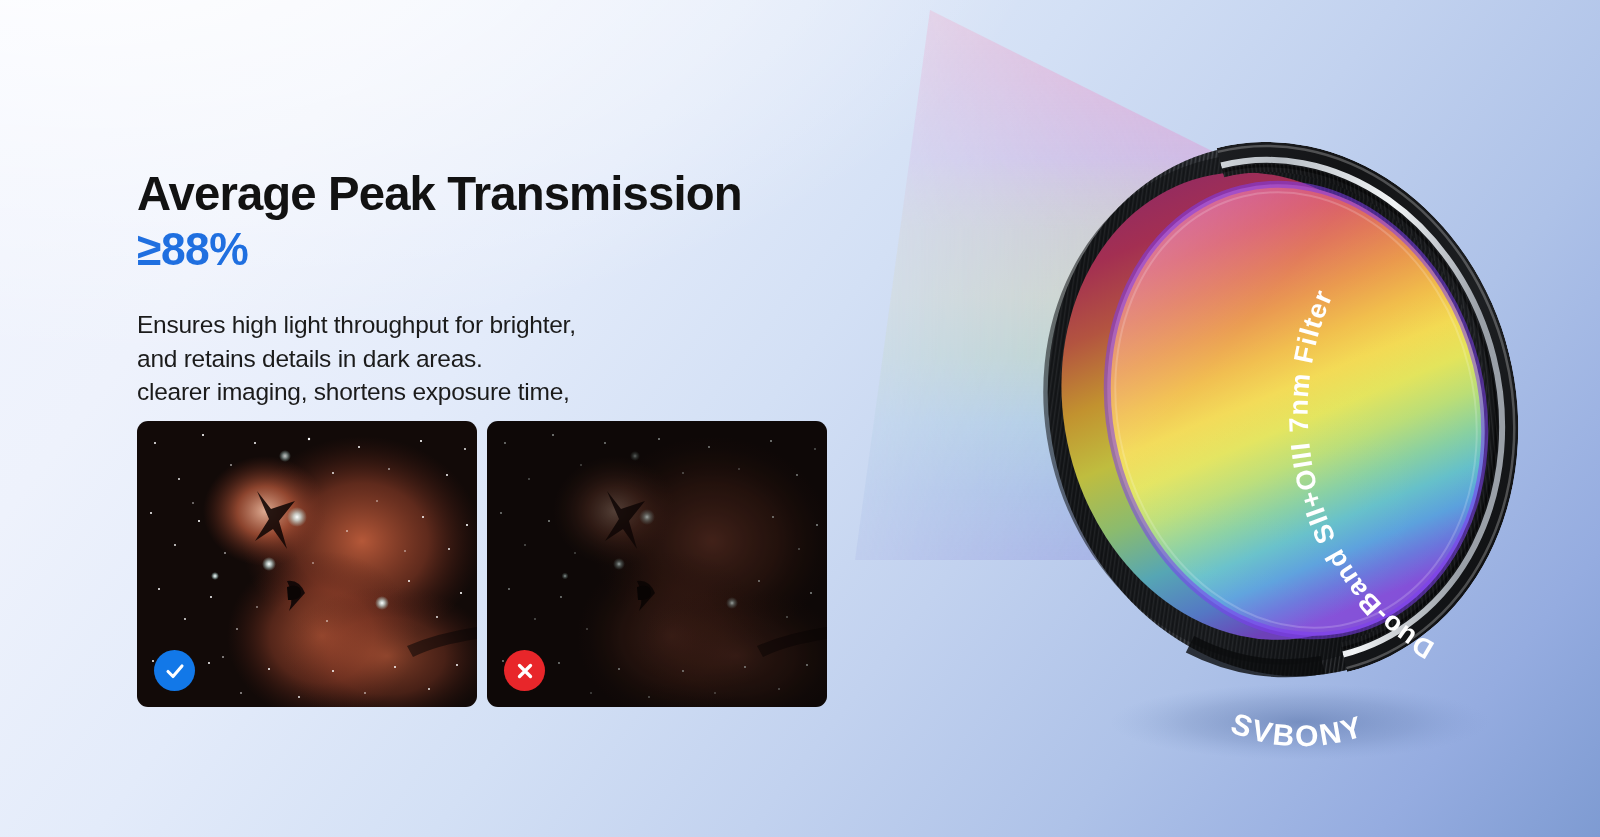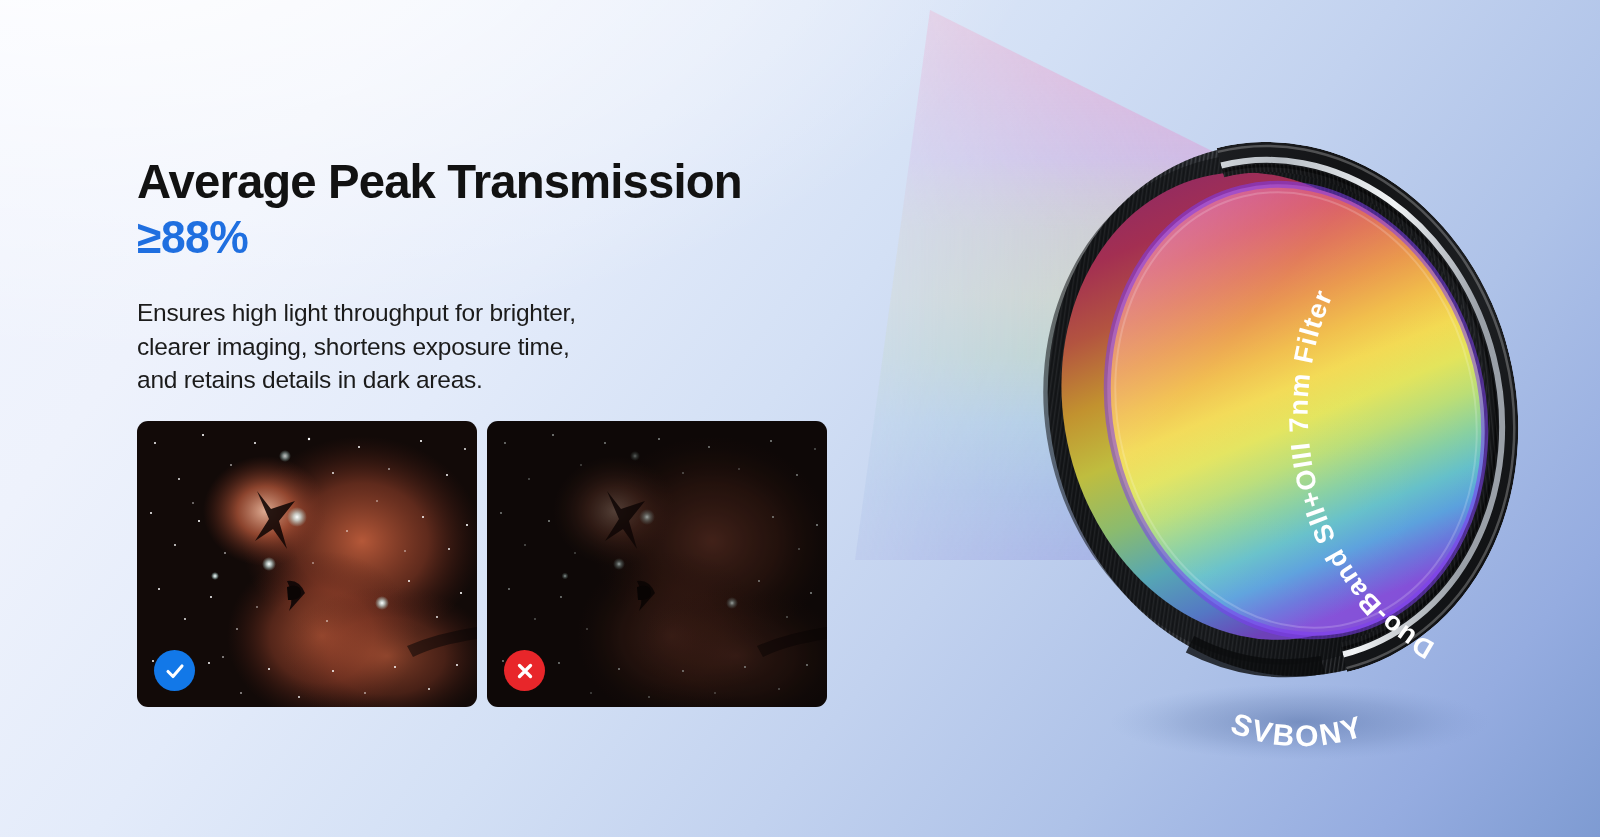--- a/index.html
+++ b/index.html
@@ -35,21 +35,21 @@
     width: 620px;
     height: 700px;
     pointer-events: none;
   }
   .beam-wrap svg { display: block; width: 100%; height: 100%; }
 
   
   .copy {
     position: absolute;
     left: 137px;
-    top: 156px;
+    top: 168px;
     width: 760px;
   }
   .headline {
     font-size: 49px;
     font-weight: 700;
     line-height: 1.04;
     letter-spacing: -0.9px;
     color: #121212;
     white-space: nowrap;
     transform: scaleX(0.965);
@@ -154,22 +154,22 @@
       </defs>
       <path d="M 170 10 L 560 205 L 560 560 L 95 560 Z" fill="url(#beamSpectrum)" mask="url(#beamMask)"></path>
     </svg>
   </div>
 
   <div class="copy">
     <div class="headline">Average Peak Transmission</div>
     <div class="subhead">≥88%</div>
     <div class="body-copy">
       <div>Ensures high light throughput for brighter,</div>
+      <div>and retains details in dark areas.</div>
       <div>clearer imaging, shortens exposure time,</div>
-      <div>and retains details in dark areas.</div>
     </div>
   </div>
 
   <div class="panels">
 
     <div class="panel">
       <div class="sky">
         <svg viewBox="0 0 340 286" preserveAspectRatio="none">
           <defs>
             <radialGradient id="flameG" cx="0.5" cy="0.5" r="0.5">

